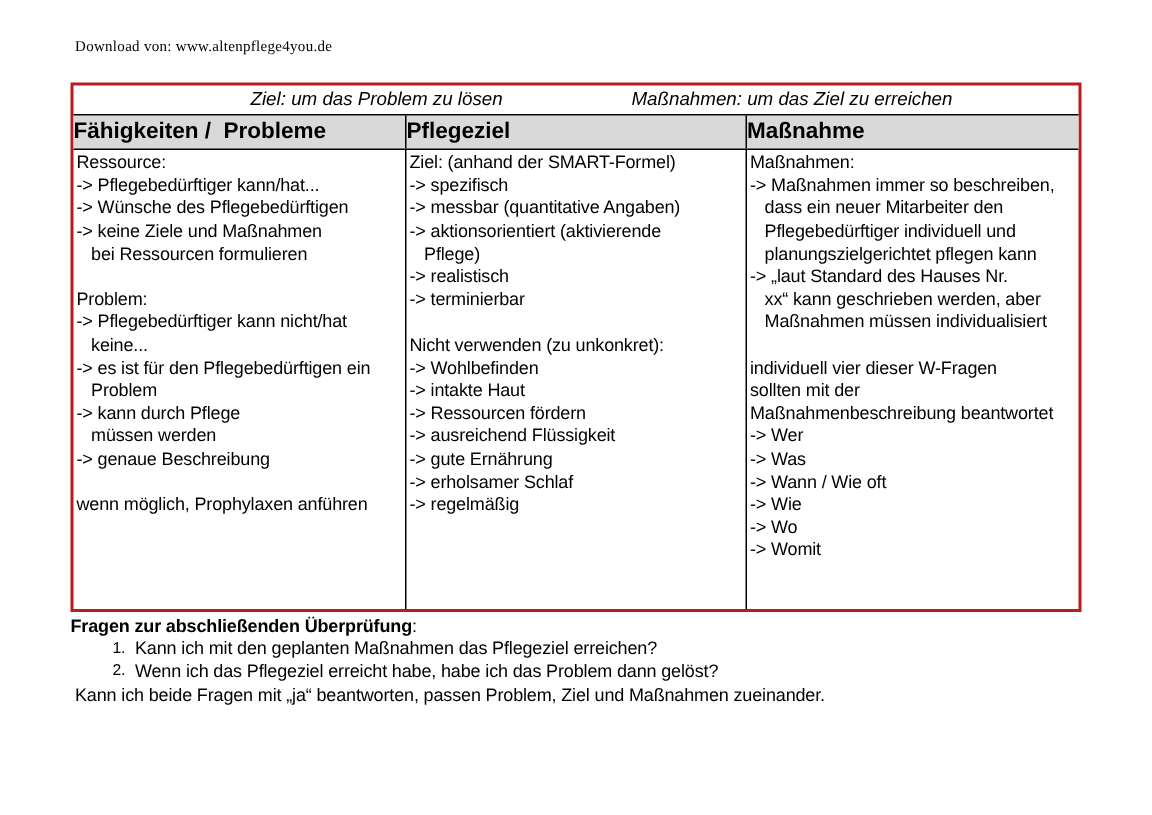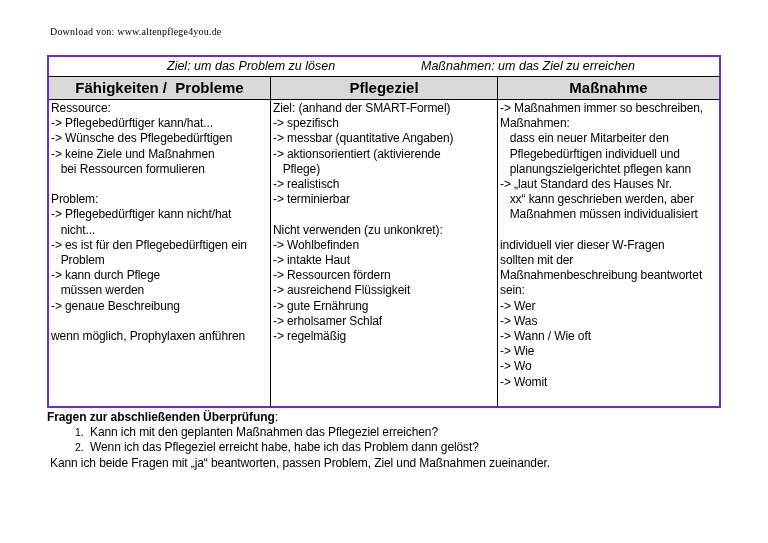--- a/index.html
+++ b/index.html
@@ -22,21 +22,21 @@
     font-size: 10px;
     color: #000000;
     letter-spacing: 0.2px;
   }
 
   .care-table {
     position: absolute;
     left: 47px;
     top: 55px;
     width: 674px;
-    border: 2px solid #6d28d9;
+    border: 2px solid #b91c1c;
     box-sizing: border-box;
     background: #ffffff;
   }
 
   .subtitle-row {
     position: relative;
     height: 19px;
     border-bottom: 1px solid #000000;
     font-style: italic;
     font-size: 12.5px;
@@ -47,21 +47,21 @@
   .header-row {
     display: flex;
     height: 22px;
     border-bottom: 1px solid #000000;
     background: #d9d9d9;
     font-weight: bold;
     font-size: 15px;
   }
   .hcell {
     box-sizing: border-box;
-    text-align: center;
+    text-align: left;
     line-height: 21px;
     white-space: pre;
     overflow: hidden;
   }
   .body-row {
     display: flex;
     height: 306px;
     font-size: 12px;
     line-height: 15.2px;
   }
@@ -114,21 +114,21 @@
     <div class="body-row">
       <div class="cell col1">
           <div class="line">Ressource:</div>
           <div class="line">-&gt; Pflegebedürftiger kann/hat...</div>
           <div class="line">-&gt; Wünsche des Pflegebedürftigen</div>
           <div class="line">-&gt; keine Ziele und Maßnahmen</div>
           <div class="line">   bei Ressourcen formulieren</div>
           <div class="line">&nbsp;</div>
           <div class="line">Problem:</div>
           <div class="line">-&gt; Pflegebedürftiger kann nicht/hat</div>
-          <div class="line">   nicht...</div>
+          <div class="line">   keine...</div>
           <div class="line">-&gt; es ist für den Pflegebedürftigen ein</div>
           <div class="line">   Problem</div>
           <div class="line">-&gt; kann durch Pflege</div>
           <div class="line">   müssen werden</div>
           <div class="line">-&gt; genaue Beschreibung</div>
           <div class="line">&nbsp;</div>
           <div class="line">wenn möglich, Prophylaxen anführen</div>
         </div>
       <div class="cell col2">
           <div class="line">Ziel: (anhand der SMART-Formel)</div>
@@ -142,33 +142,32 @@
           <div class="line">Nicht verwenden (zu unkonkret):</div>
           <div class="line">-&gt; Wohlbefinden</div>
           <div class="line">-&gt; intakte Haut</div>
           <div class="line">-&gt; Ressourcen fördern</div>
           <div class="line">-&gt; ausreichend Flüssigkeit</div>
           <div class="line">-&gt; gute Ernährung</div>
           <div class="line">-&gt; erholsamer Schlaf</div>
           <div class="line">-&gt; regelmäßig</div>
         </div>
       <div class="cell col3">
+          <div class="line">Maßnahmen:</div>
           <div class="line">-&gt; Maßnahmen immer so beschreiben,</div>
-          <div class="line">Maßnahmen:</div>
           <div class="line">   dass ein neuer Mitarbeiter den</div>
-          <div class="line">   Pflegebedürftigen individuell und</div>
+          <div class="line">   Pflegebedürftiger individuell und</div>
           <div class="line">   planungszielgerichtet pflegen kann</div>
           <div class="line">-&gt; „laut Standard des Hauses Nr.</div>
           <div class="line">   xx“ kann geschrieben werden, aber</div>
           <div class="line">   Maßnahmen müssen individualisiert</div>
           <div class="line">&nbsp;</div>
           <div class="line">individuell vier dieser W-Fragen</div>
           <div class="line">sollten mit der</div>
           <div class="line">Maßnahmenbeschreibung beantwortet</div>
-          <div class="line">sein:</div>
           <div class="line">-&gt; Wer</div>
           <div class="line">-&gt; Was</div>
           <div class="line">-&gt; Wann / Wie oft</div>
           <div class="line">-&gt; Wie</div>
           <div class="line">-&gt; Wo</div>
           <div class="line">-&gt; Womit</div>
         </div>
     </div>
 
   </div>

